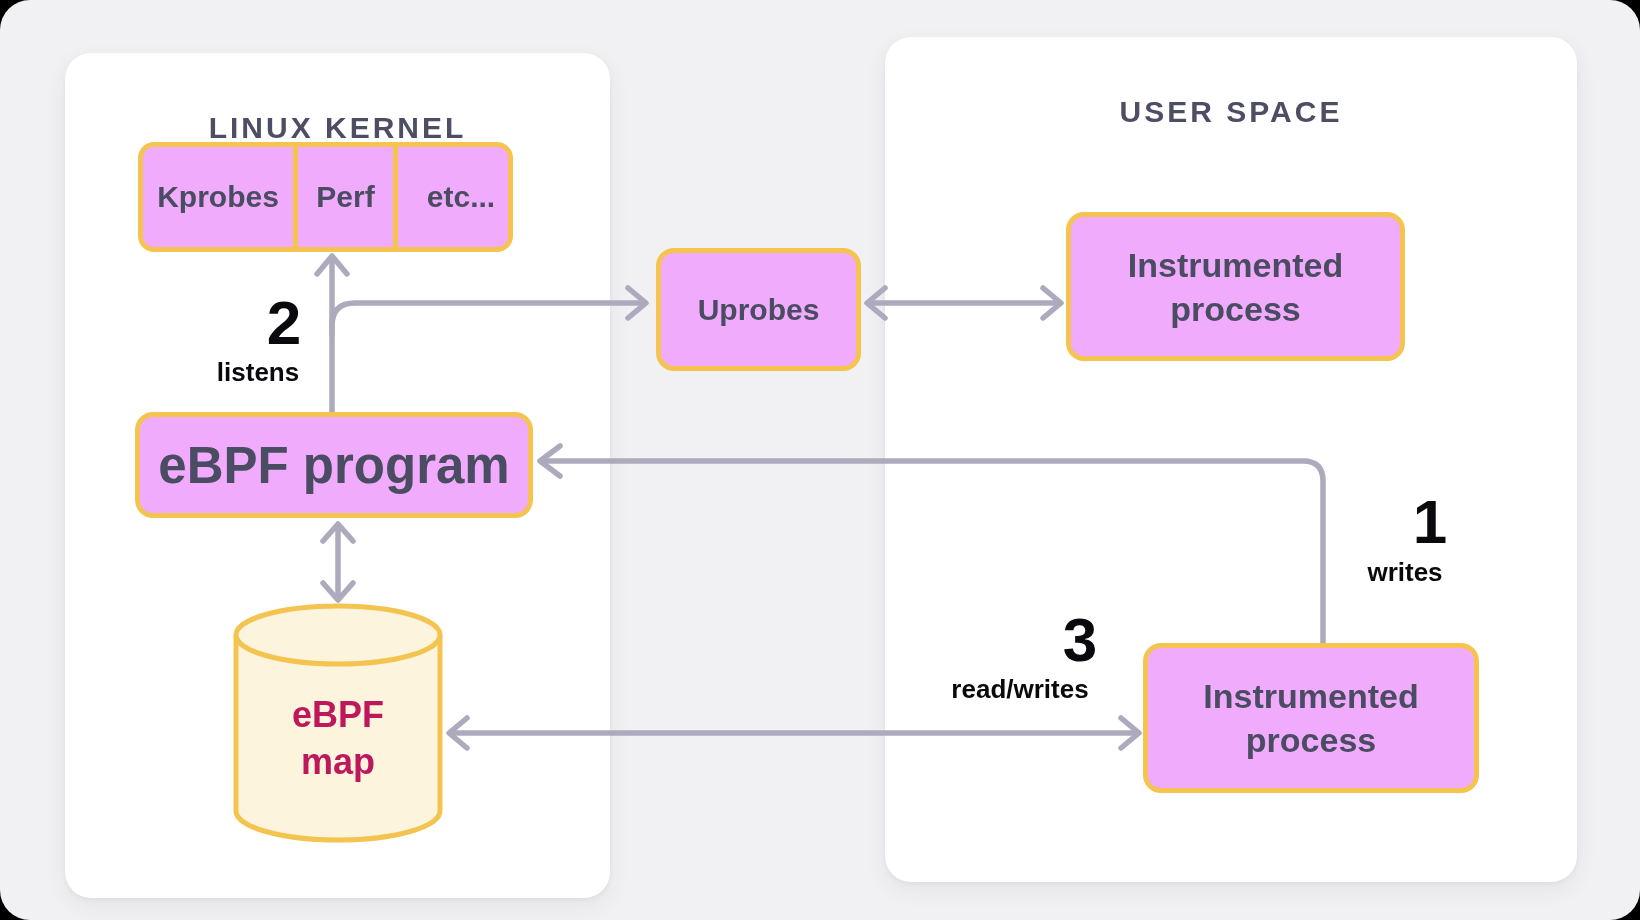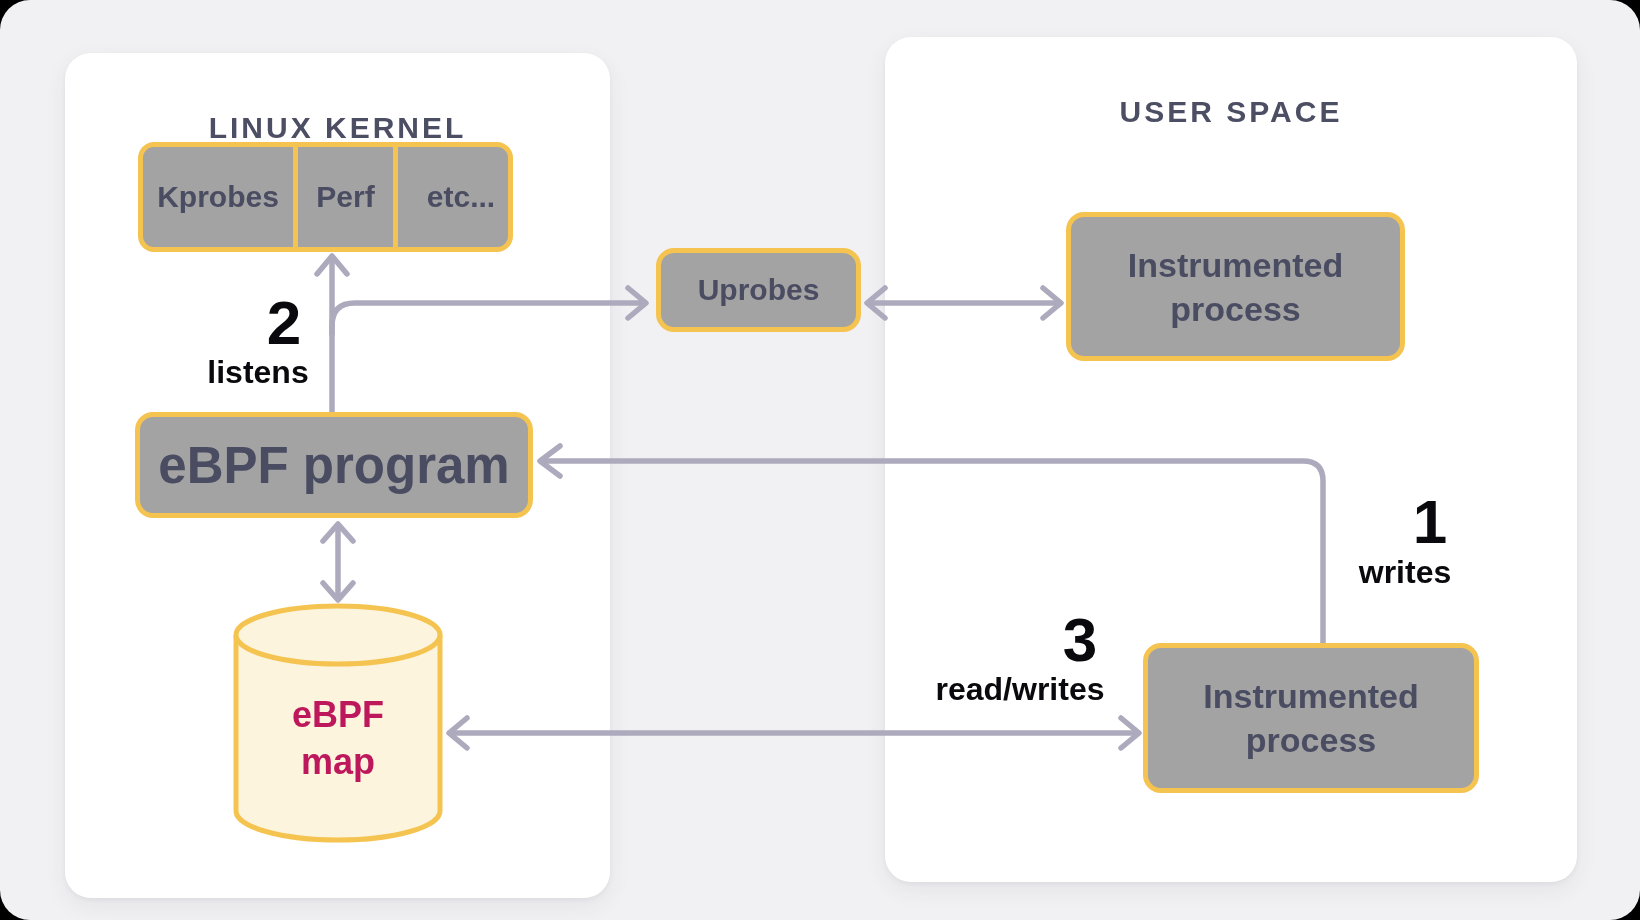--- a/index.html
+++ b/index.html
@@ -4,41 +4,41 @@
 <style>
   html,body{margin:0;padding:0;background:#000;}
   body{font-family:"Liberation Sans","DejaVu Sans",sans-serif;}
   .canvas{position:relative;width:1640px;height:920px;background:#F1F1F4;border-radius:30px;overflow:hidden;}
   .panel{position:absolute;top:37px;height:845px;background:#FFFFFF;border-radius:26px;
          box-shadow:0 2px 4px rgba(50,50,75,.05),0 8px 22px rgba(50,50,75,.07);}
   .panel.kernel{left:65px;width:545px;margin-top:16px;}
   .panel.user{left:885px;width:692px;}
   .panel-title{position:absolute;top:58px;left:0;width:100%;text-align:center;
          font-size:30px;font-weight:bold;letter-spacing:3px;color:#4C4E64;}
-  .node{position:absolute;box-sizing:border-box;background:#a3a3a3;border:5px solid #F5C350;
+  .node{position:absolute;box-sizing:border-box;background:#f0abfc;border:5px solid #F5C350;
          border-radius:18px;display:flex;align-items:center;justify-content:center;
          text-align:center;color:#4A4C62;font-weight:bold;z-index:10;}
   .probes{left:138px;top:142px;width:375px;height:110px;padding:0;border-radius:16px;overflow:hidden;}
   .probe-cell{display:flex;align-items:center;justify-content:center;height:100%;font-size:30px;}
   .probe-cell+.probe-cell{border-left:5px solid #F5C350;}
   .cell-kprobes{width:150px;}
   .cell-perf{width:95px;}
   .cell-etc{width:115px;flex:1;padding-left:16px;}
   .ebpf-program{left:135px;top:412px;width:398px;height:106px;font-size:51px;}
-  .uprobes{left:656px;top:248px;width:205px;height:84px;font-size:30px;}
+  .uprobes{left:656px;top:248px;width:205px;height:123px;font-size:30px;}
   .instr-top{left:1066px;top:212px;width:339px;height:149px;font-size:34px;line-height:44px;padding:0 14px;}
   .instr-bottom{left:1143px;top:643px;width:336px;height:150px;font-size:34px;line-height:44px;padding:0 14px;}
   .cylinder{position:absolute;left:233px;top:603px;width:210px;height:240px;z-index:10;}
   .cylinder-label{position:absolute;left:0;top:30px;width:100%;height:210px;display:flex;
          align-items:center;justify-content:center;text-align:center;font-size:36px;line-height:47px;
          font-weight:bold;color:#be185d;white-space:pre-line;}
   .arrows{position:absolute;left:0;top:0;width:1640px;height:920px;z-index:5;pointer-events:none;}
   .step-num{position:absolute;transform:translate(-50%,-50%);font-size:62px;font-weight:bold;
          color:#0A0A0E;z-index:15;}
-  .step-label{position:absolute;transform:translate(-50%,-50%);font-size:32px;font-weight:bold;
+  .step-label{position:absolute;transform:translate(-50%,-50%);font-size:26px;font-weight:bold;
          color:#0A0A0E;z-index:15;white-space:nowrap;text-align:right;}
 </style>
 </head>
 <body>
 
 <div class="canvas">
 
   <div class="panel kernel">
     <div class="panel-title">LINUX KERNEL</div>
   </div>

